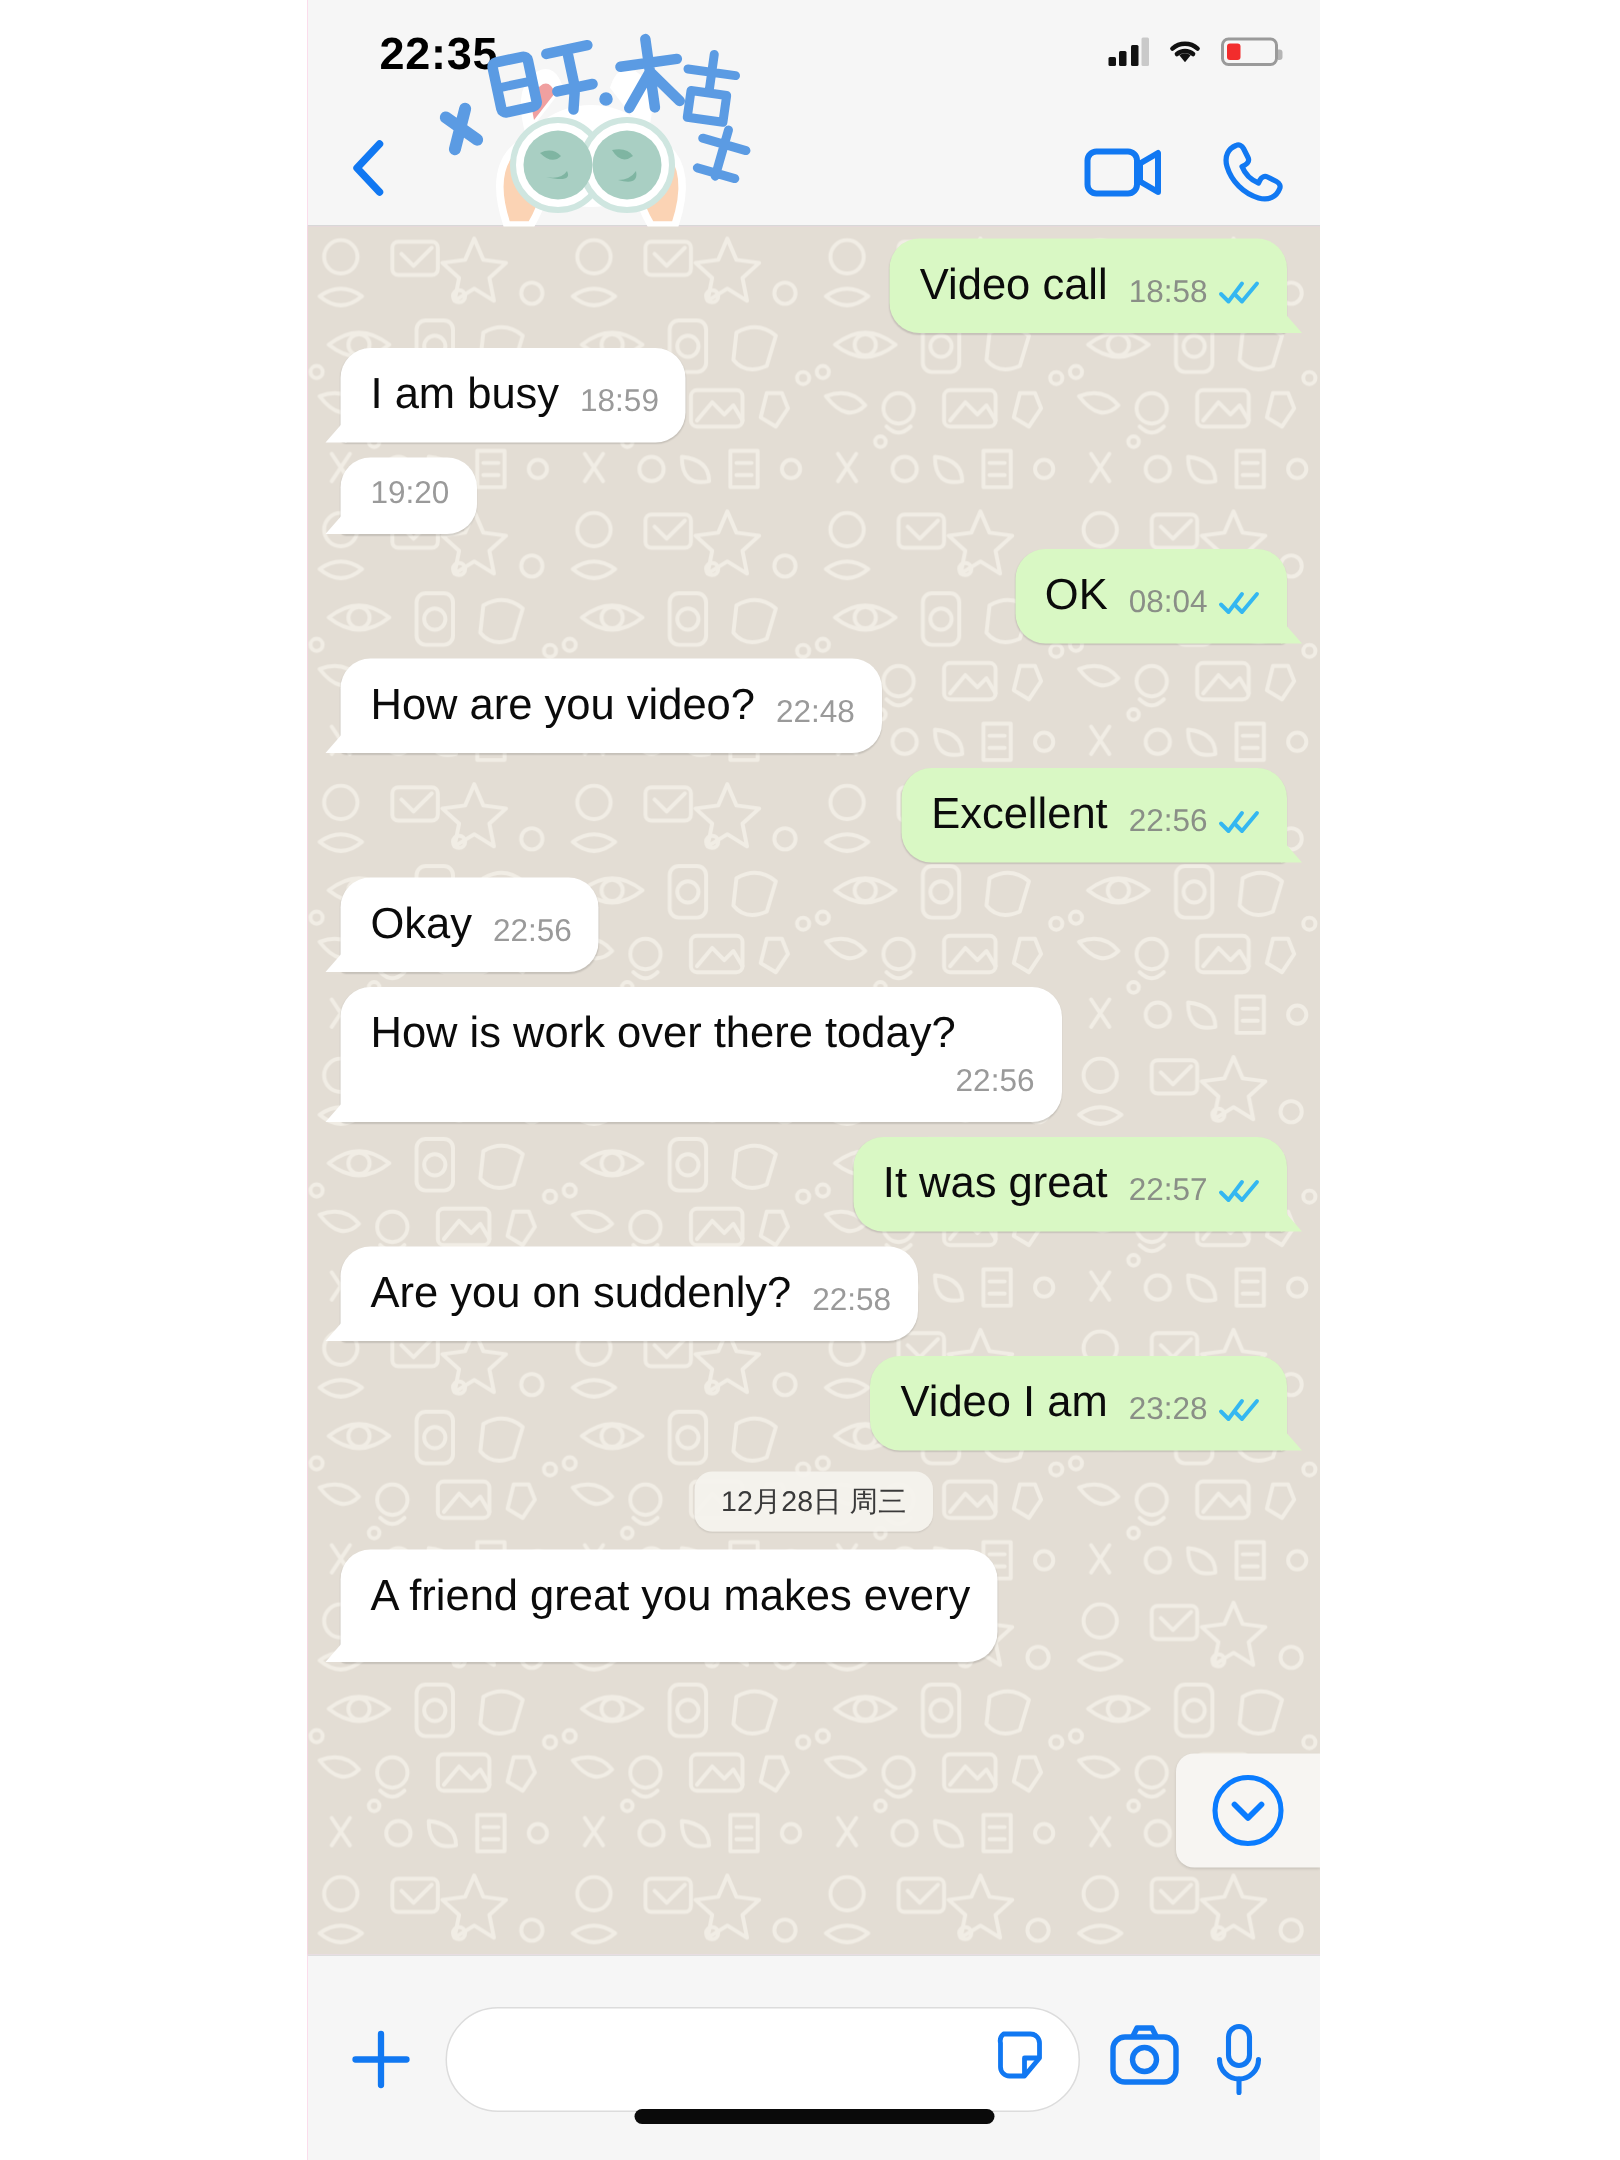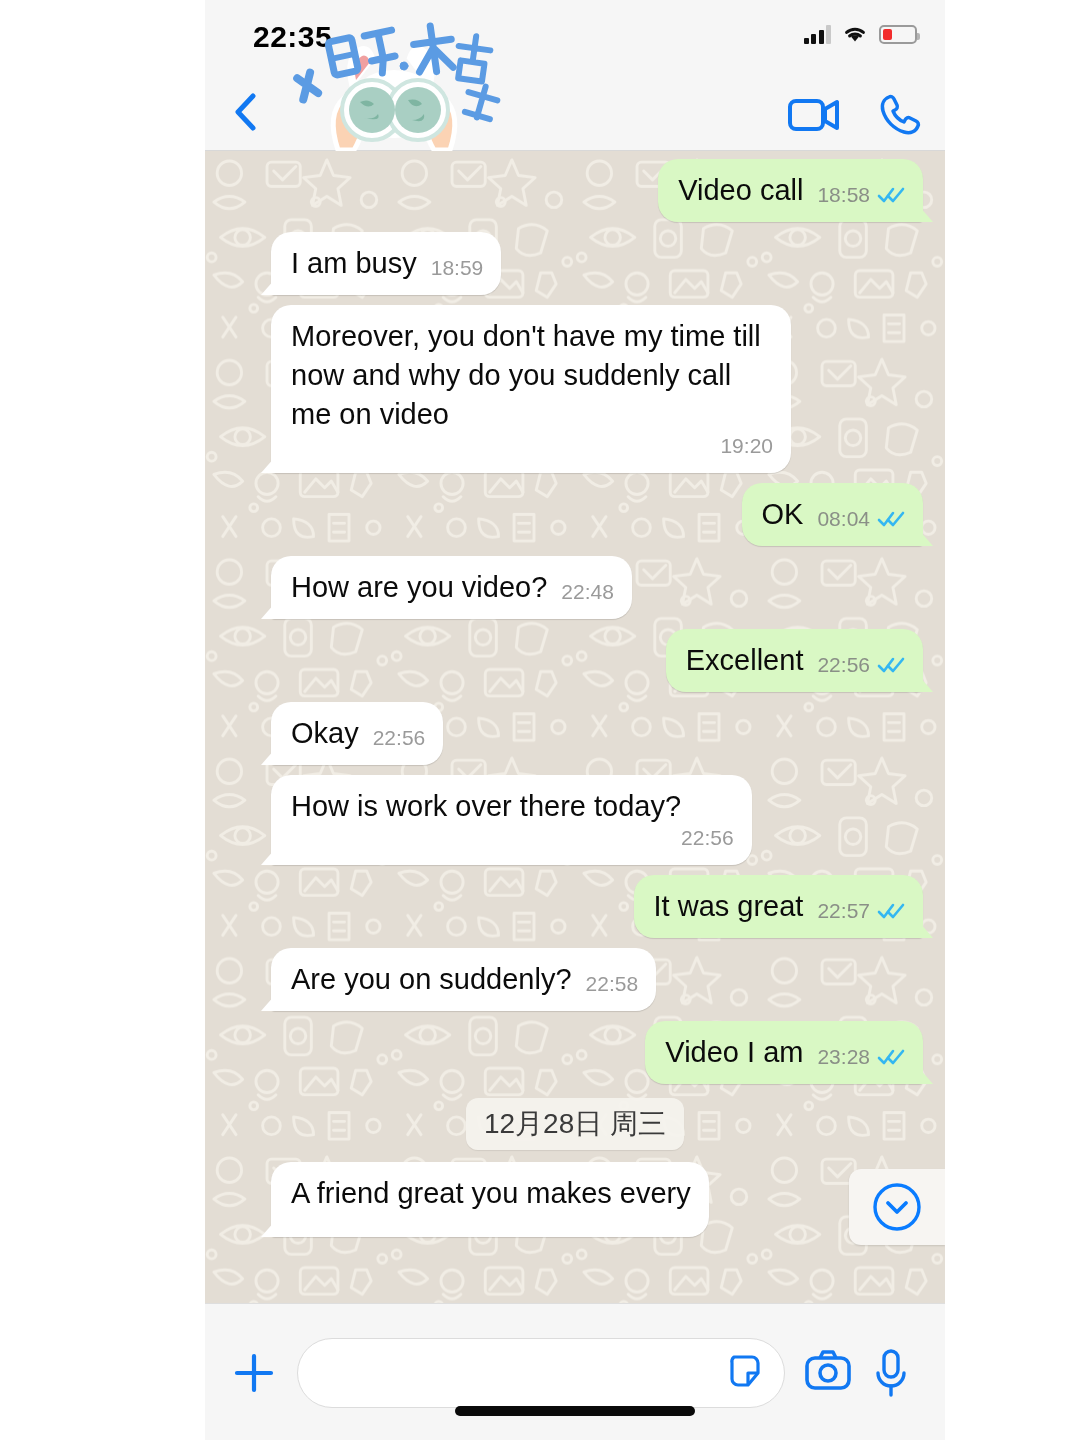--- a/index.html
+++ b/index.html
@@ -10,21 +10,21 @@
     height: 1440px;
     overflow: hidden;
     font-family: "Liberation Sans", sans-serif;
   }
 
   
   #phone {
     position: absolute;
     left: 205px;
     top: 0;
-    width: 740px;
+    width: 675px;
     height: 1440px;
     background: #f9a8d4;
     overflow: hidden;
   }
 
   
   #status-bar {
     position: relative;
     height: 78px;
     background: #f6f6f6;
@@ -120,21 +120,20 @@
   .row.out { justify-content: flex-end; }
   .row.in  { justify-content: flex-start; }
 
   .bubble {
     position: relative;
     max-width: 520px;
     border-radius: 20px;
     padding: 12px 18px 12px 20px;
     box-shadow: 0 1px 1px rgba(0,0,0,0.13);
     box-sizing: border-box;
-    margin-left: 44px;
   }
   .bubble.in  { background: #ffffff; border-bottom-left-radius: 4px; }
   .bubble.out { background: #d9f8c4; border-bottom-right-radius: 4px; }
 
   
   .bubble.in::after {
     content:"";
     position:absolute; left:-10px; bottom:0;
     width: 0; height: 0;
     border-style: solid;
@@ -178,21 +177,21 @@
   .time { font-size: 21px; color: #8a8f87; text-align: right; }
   .bubble.in .time { color: #9a9a9a; }
   .ticks { display: inline-block; width: 28px; height: 18px; }
 
   
   .date-row { display:flex; justify-content:center; margin: 14px 0 12px 0; }
   .date-chip {
     background: rgba(245,243,238,0.92);
     border-radius: 12px;
     padding: 7px 18px;
-    font-size: 28px;
+    font-size: 19px;
     color: #3a3a3a;
     box-shadow: 0 1px 1px rgba(0,0,0,0.08);
   }
 
   
   #scroll-btn {
     position: absolute;
     right: 0px;
     top: 1018px;
     width: 96px;
@@ -400,21 +399,20 @@
             <span class="meta">
               <span class="time">18:59</span>
             </span>
           </div>
         </div>
       </div>
 
       <div class="row in">
         <div class="bubble in" style="max-width:520px">
           <div class="bubble-inner">
-            <span class="msg-text wrapmode">Moreover, you don't have my time till now and why do you suddenly call me on video</span>
             <span class="meta">
               <span class="time">19:20</span>
             </span>
           </div>
         </div>
       </div>
 
       <div class="row out">
         <div class="bubble out">
           <div class="bubble-inner">

